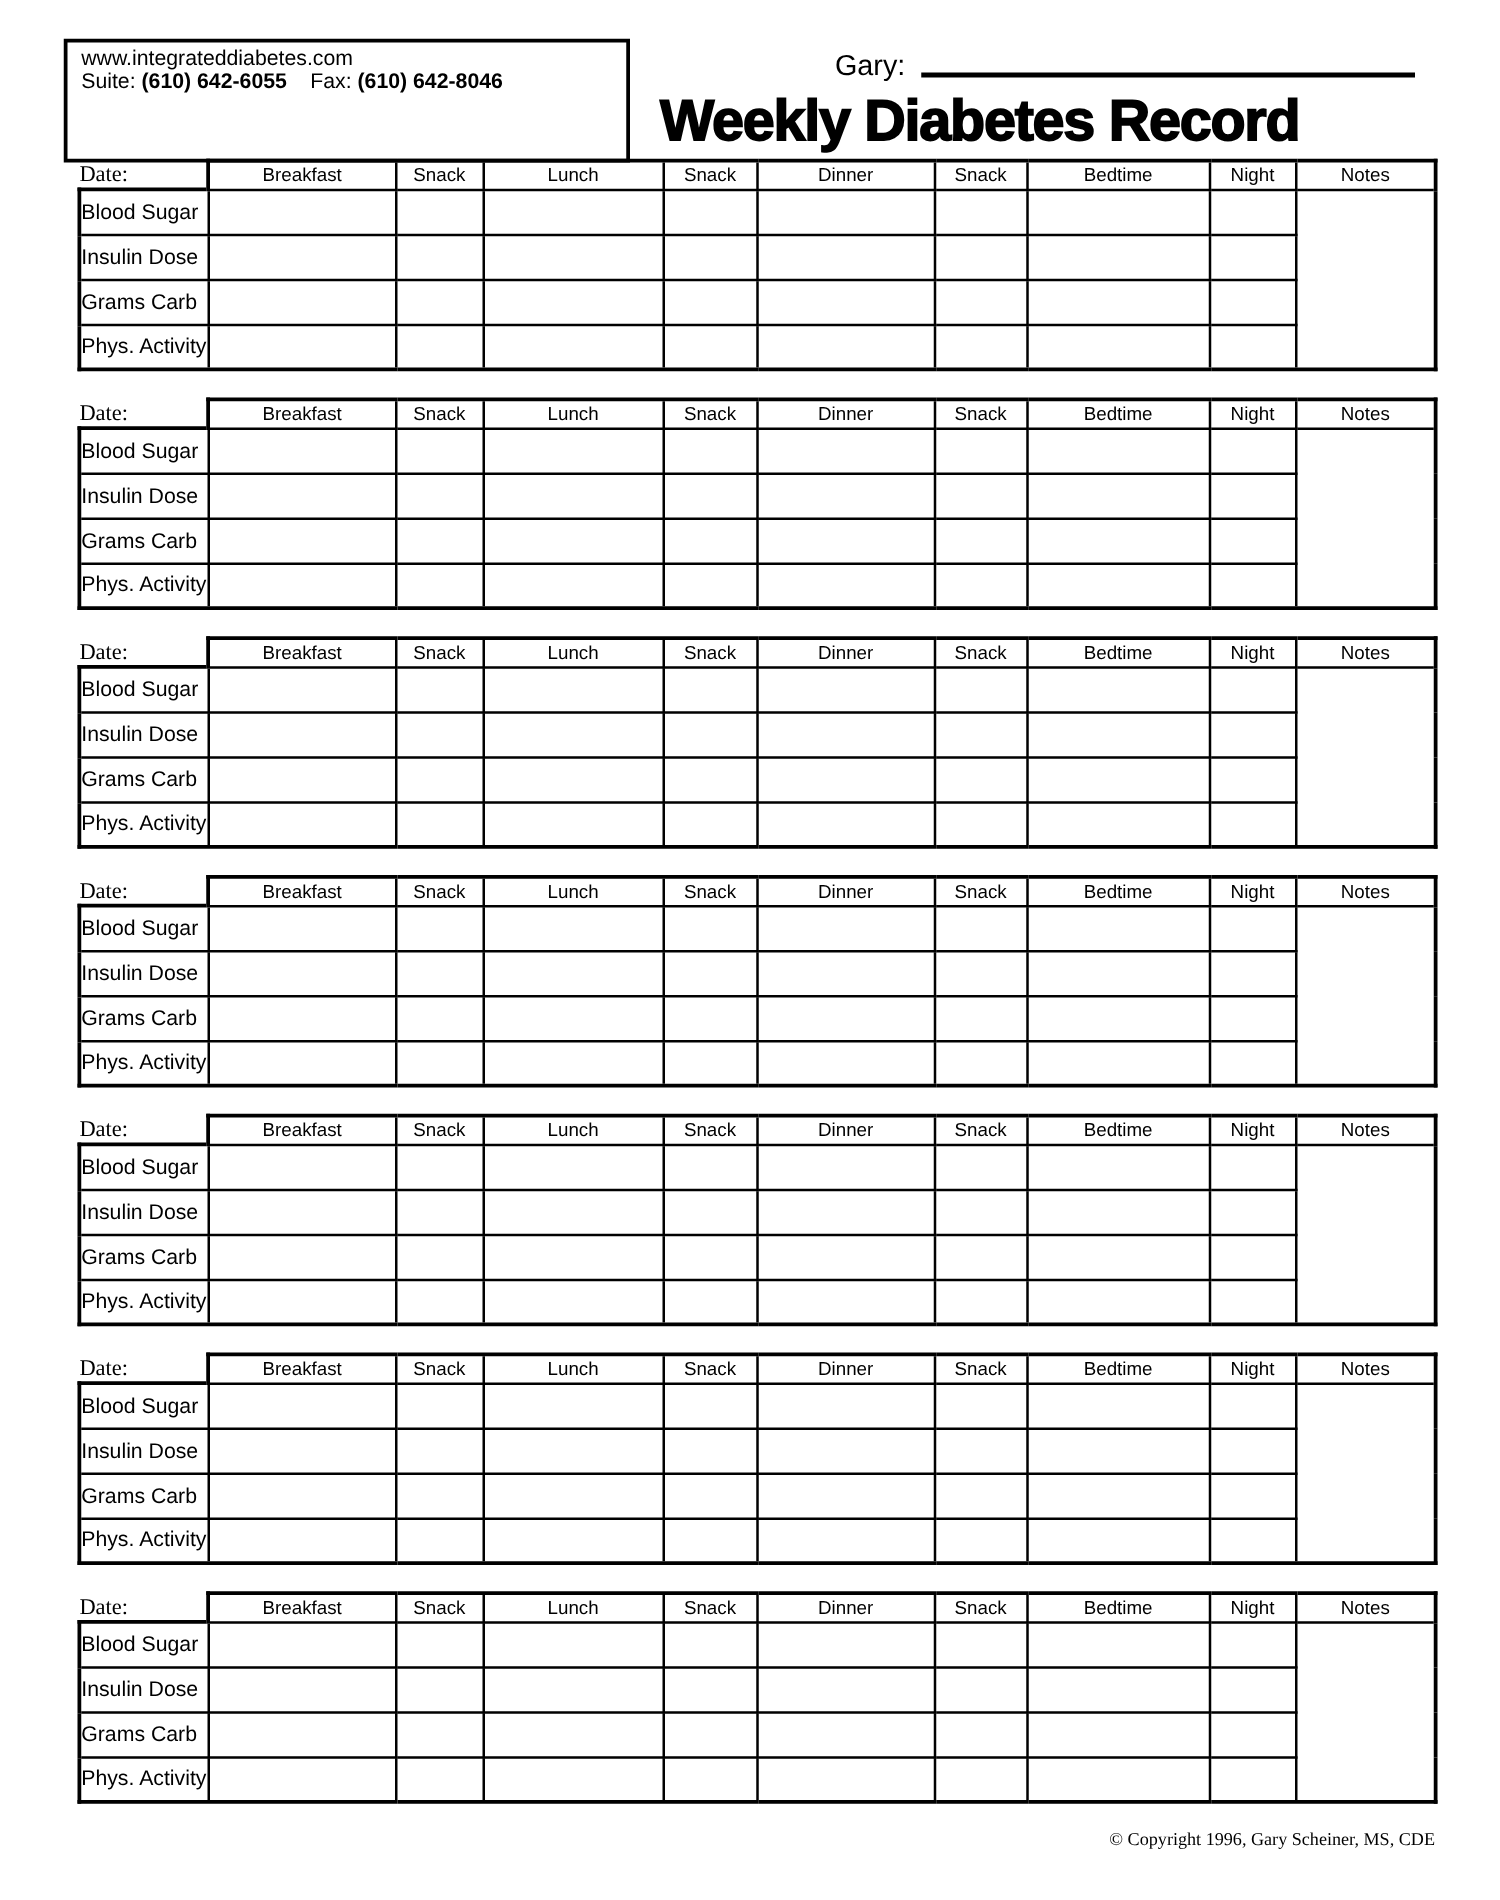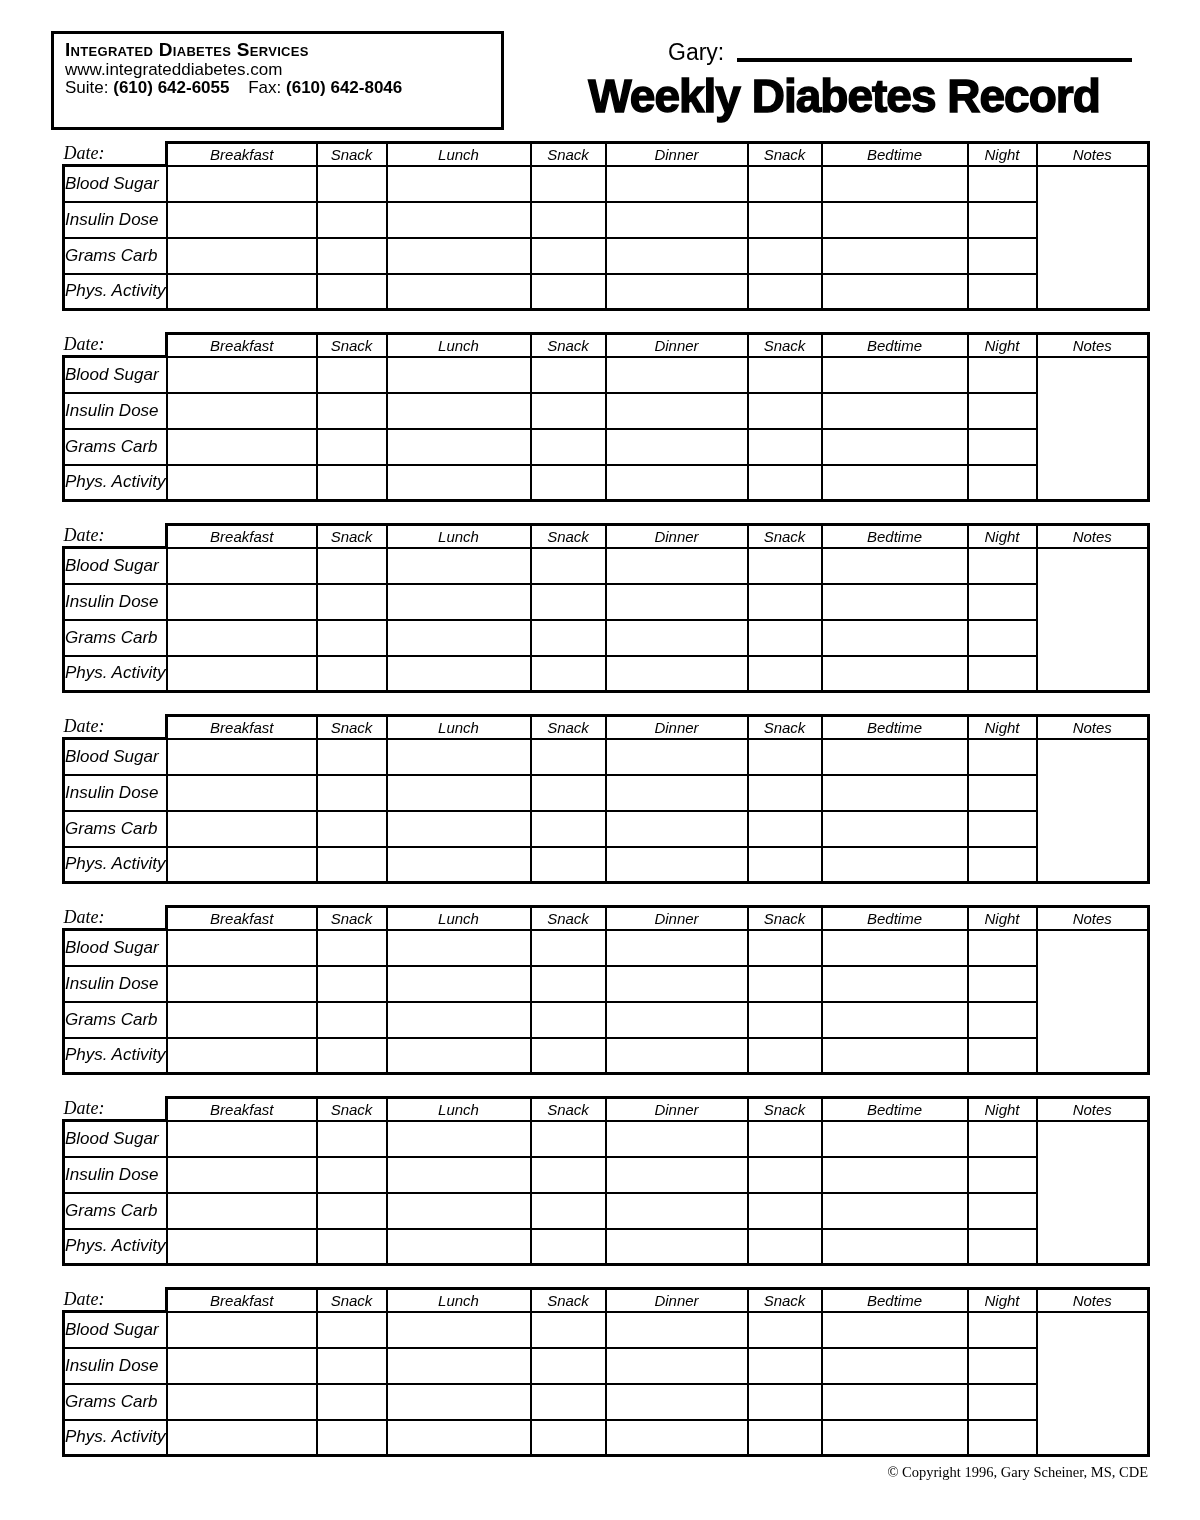--- a/index.html
+++ b/index.html
@@ -35,31 +35,30 @@
     font-size: 23px;
   }
   .name-line {
     position: absolute; left: 737px; top: 41px;
     width: 395px; height: 21px;
     border-bottom: 4px solid #000;
   }
 
   
   .page-title {
-    position: absolute; left: 546px; top: 69px;
+    position: absolute; left: 528px; top: 69px;
     width: 596px;
-    text-align: center;
     font-size: 46px; font-weight: bold;
     letter-spacing: -1px;
     -webkit-text-stroke: 1.4px #000;
     white-space: nowrap;
   }
 
   
-  .tables-area { position: absolute; left: 62px; top: 141px; width: 1086px; height: 1318px; font-style: italic; }
+  .tables-area { position: absolute; left: 62px; top: 127px; width: 1086px; height: 1318px; }
   .day-wrap { position: absolute; left: 0; }
   table.day { border-collapse: collapse; table-layout: fixed; width: 1085px; }
   table.day td { padding: 0; }
   tr.hdr { height: 23px; }
   tr.row { height: 36px; }
 
   td.date {
     border: none;
     font-family: "Liberation Serif", serif;
     font-size: 18px;
@@ -95,21 +94,20 @@
     width: 1086px;
     text-align: right;
     font-family: "Liberation Serif", serif;
     font-size: 14.5px;
   }
 </style>
 </head>
 <body>
 
 <div class="clinic-box">
-  <div class="clinic-name">Integrated Diabetes Services</div>
   <div class="clinic-line">www.integrateddiabetes.com</div>
   <div class="clinic-line">
     <span>Suite:</span>
     <span class="bold">(610) 642-6055</span>
     <span class="fax-gap">Fax:</span>
     <span class="bold">(610) 642-8046</span>
   </div>
 </div>
 
 <div class="name-label">Gary:</div>

